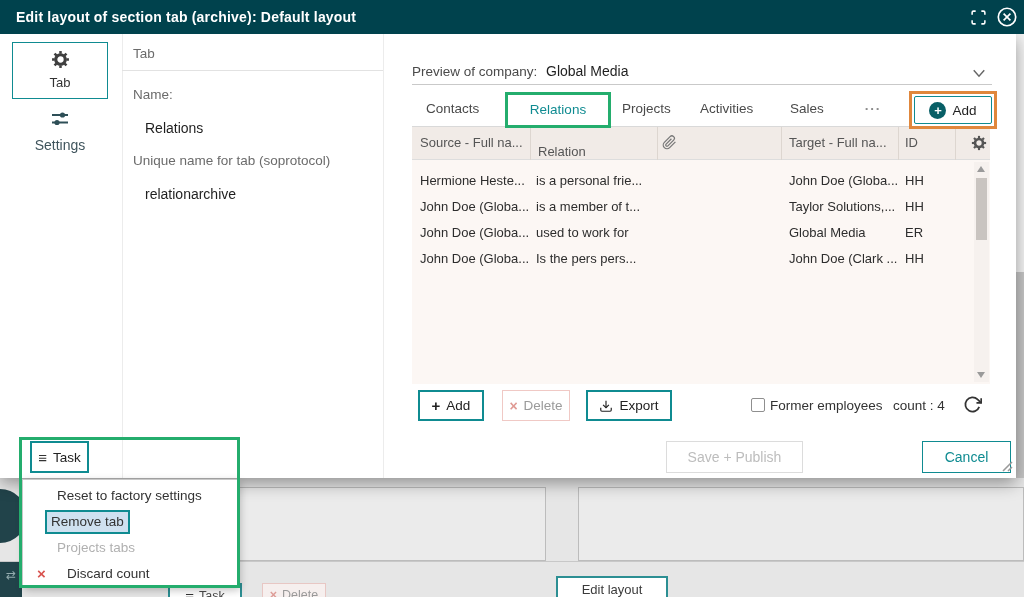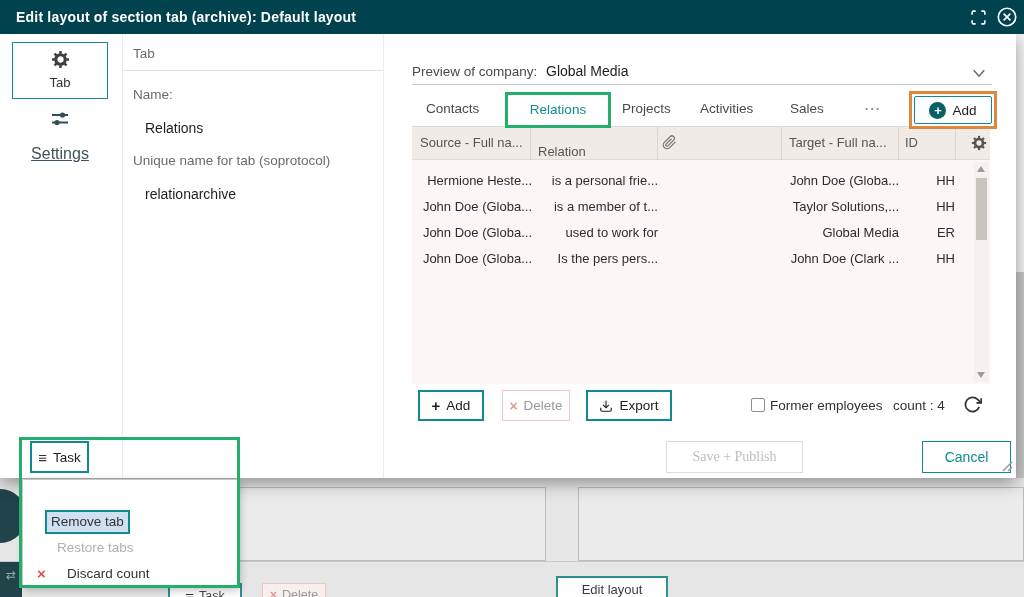--- a/index.html
+++ b/index.html
@@ -34,21 +34,21 @@
   
   #dialog { position:absolute; left:0; top:34px; width:1016px; height:444px; background:#fff; z-index:10; box-shadow:0 5px 16px rgba(0,0,0,.38); }
   .vline { position:absolute; top:0; width:1px; height:444px; background:#ececec; }
   #divider-mid { position:absolute; left:122px; top:36px; width:261px; height:1px; background:#e2e2e2; }
 
   
   #tab-card { position:absolute; left:12px; top:8px; width:96px; height:57px; border:1px solid #0f8b91; background:#fff; text-align:center; cursor:pointer; }
   #tab-card .lbl { display:block; margin-top:3px; color:#333; font-size:13px; }
   #tab-card svg { margin-top:7px; }
   #settings-item { position:absolute; left:20px; top:76px; width:80px; text-align:center; cursor:pointer; color:#3f545c; }
-  #settings-item .lbl { display:block; margin-top:14px; font-size:16px;text-decoration:underline; }
+  #settings-item .lbl { display:block; margin-top:6px; font-size:14px; }
 
   
   .form-h { position:absolute; color:#6b6b6b; font-size:13.5px; }
   .form-v { position:absolute; color:#1f1f1f; font-size:14px; }
 
   
   #pv-label { position:absolute; left:412px; top:30px; color:#4a4a4a; }
   #pv-company { position:absolute; left:546px; top:29px; color:#1f1f1f; font-size:14px; cursor:pointer; }
   #pv-chevron { position:absolute; left:972px; top:35px; }
   #pv-underline { position:absolute; left:412px; top:50px; width:580px; height:1px; background:#c9c9c9; }
@@ -66,21 +66,21 @@
 
   
   #thead { position:absolute; left:412px; top:93px; width:578px; height:33px; background:#f1ebe7; border-bottom:1px solid #ddd; }
   .th { position:absolute; top:0; line-height:32px; color:#555; font-size:13px; cursor:pointer; white-space:nowrap; }
   .th-sep { position:absolute; top:0; width:1px; height:33px; background:#ddd6d0; }
   #th-gear { position:absolute; left:559px; top:8px; cursor:pointer; }
   #th-clip { position:absolute; left:250px; top:8px; cursor:pointer; }
 
   
   #tbody { position:absolute; left:412px; top:126px; width:578px; height:224px; background:#fcf7f4; padding-top:8px; }
-  .trow { position:relative; height:26px; cursor:pointer;text-align:right; }
+  .trow { position:relative; height:26px; cursor:pointer; }
   .trow span { position:absolute; top:0; line-height:26px; font-size:13px; color:#2d2d2d; white-space:nowrap; overflow:hidden; }
   .trow .c1 { left:8px;   width:112px; }
   .trow .c2 { left:124px; width:122px; }
   .trow .c3 { left:377px; width:110px; }
   .trow .c4 { left:493px; width:50px;  }
 
   
   #tscroll { position:absolute; left:974px; top:128px; width:15px; height:220px; background:#f6f1ee; }
   #tscroll .thumb { position:absolute; left:2px; top:16px; width:11px; height:62px; background:#c9c4c0; cursor:pointer; }
   .arr { position:absolute; left:3px; width:0; height:0; border-left:4.5px solid transparent; border-right:4.5px solid transparent; cursor:pointer; }
@@ -96,21 +96,21 @@
   #tbl-export { left:586px; top:356px; width:86px; height:31px; }
   .plus-glyph { font-weight:700; font-size:15px; color:#222; line-height:1; }
   #former-checkbox { position:absolute; left:751px; top:364px; width:14px; height:14px; border:1.5px solid #8f8f8f; background:#fff; border-radius:2px; cursor:pointer; }
   #former-label { position:absolute; left:770px; top:356px; line-height:31px; color:#333; }
   #count-label  { position:absolute; left:893px; top:356px; line-height:31px; color:#333; }
   #refresh-btn  { position:absolute; left:963px; top:361px; cursor:pointer; }
 
   
   #task-btn { left:30px; top:407px; width:59px; height:32px; }
   .hamburger { font-size:15px; color:#333; line-height:1; }
-  #save-publish { left:666px; top:407px; width:137px; height:32px; border:1px solid #dcdcdc; color:#bdbdbd; font-size:14px; cursor:default;font-family:Liberation Serif, serif; }
+  #save-publish { left:666px; top:407px; width:137px; height:32px; border:1px solid #dcdcdc; color:#bdbdbd; font-size:14px; cursor:default; }
   #save-draft   { left:822px; top:407px; width:83px;  height:32px; background:#b7dabd; border:1px solid #b7dabd; color:#fbfbfb; font-size:14px; }
   #cancel-btn   { left:922px; top:407px; width:89px;  height:32px; border:1px solid #0f8b91; color:#0f8b91; font-size:14px; }
   #resize-handle { position:absolute; left:999px; top:424px; cursor:nwse-resize; }
 
   
   #task-annot { position:absolute; left:19px; top:437px; width:221px; height:151px; border:3px solid #24ad6d; z-index:60; pointer-events:none; }
   #task-menu { position:absolute; left:22px; top:479px; width:216px; height:108px; background:#fff; border:1px solid #c8c8c8; box-shadow:2px 3px 8px rgba(0,0,0,.25); z-index:50; }
   .menu-item { position:absolute; left:0; width:100%; height:26px; line-height:26px; font-size:13.5px; color:#333; cursor:pointer; white-space:nowrap; }
   #mi-1 { top:3px;  padding-left:34px; }
   #mi-2 { top:29px; }
@@ -307,24 +307,25 @@
     <div class="btn" id="cancel-btn">
       <span>Cancel</span>
     </div>
     <svg id="resize-handle" width="14" height="14" viewBox="0 0 14 14">
       <line x1="4" y1="13" x2="13" y2="4" stroke="#9a9a9a" stroke-width="1.6"></line>
       <line x1="9" y1="13" x2="13" y2="9" stroke="#9a9a9a" stroke-width="1.6"></line>
     </svg>
   </div>
 
   <div id="task-menu">
+    <div class="menu-item" id="mi-1">Reset to factory settings</div>
     <div class="menu-item" id="mi-2">
       <span class="chip">Remove tab</span>
     </div>
-    <div class="menu-item" id="mi-3">Restore tabs</div>
+    <div class="menu-item" id="mi-3">Projects tabs</div>
     <div class="menu-item" id="mi-4">
       <span class="x">×</span>
       <span>Discard count</span>
     </div>
   </div>
   <div id="task-annot"></div>
 
   <div id="topbar">
     <span class="title">Edit layout of section tab (archive): Default layout</span>
     <span class="win-icons">

